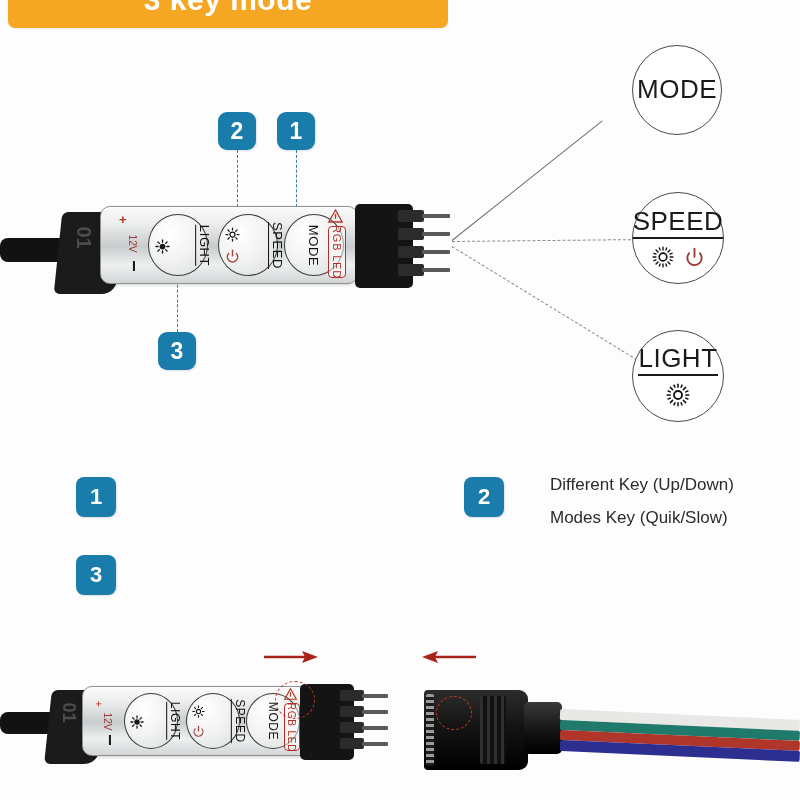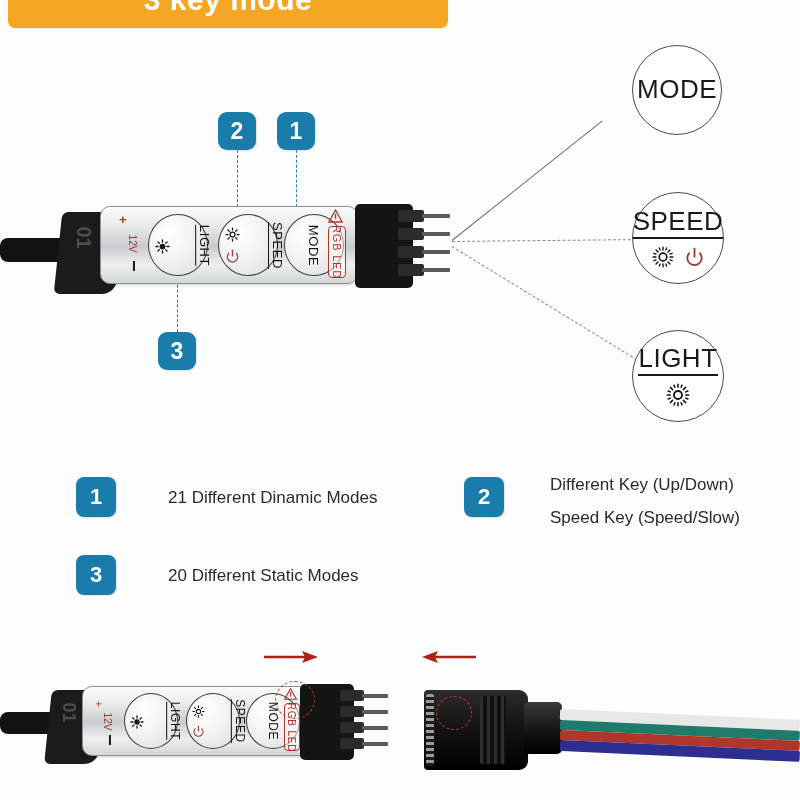--- a/index.html
+++ b/index.html
@@ -439,32 +439,30 @@
     <div class="pin" style="left:398px; top:74px; width:26px; height:12px;"></div>
     <div class="pin-metal" style="left:422px; top:24px; width:28px; height:4px;"></div>
     <div class="pin-metal" style="left:422px; top:42px; width:28px; height:4px;"></div>
     <div class="pin-metal" style="left:422px; top:60px; width:28px; height:4px;"></div>
     <div class="pin-metal" style="left:422px; top:78px; width:28px; height:4px;"></div>
   </div>
 
   <div class="badge legend" style="left:76px; top:477px;">
     <span>1</span>
   </div>
-  <div class="legend-text" style="left:168px; top:485px;">21 Different Dinamic Modes</div>
 
   <div class="badge legend" style="left:464px; top:477px;">
     <span>2</span>
   </div>
   <div class="legend-text" style="left:550px; top:472px;">Different Key (Up/Down)</div>
-  <div class="legend-text" style="left:550px; top:505px;">Speed Key (Speed/Slow)</div>
+  <div class="legend-text" style="left:550px; top:505px;">Modes Key (Quik/Slow)</div>
 
   <div class="badge legend" style="left:76px; top:555px;">
     <span>3</span>
   </div>
-  <div class="legend-text" style="left:168px; top:563px;">20 Different Static Modes</div>
 
   <span class="arrow" style="left:262px; top:648px;">
     <svg width="58" height="18" viewBox="0 0 58 18">
       <line x1="2" y1="9" x2="44" y2="9" stroke="#a8241a" stroke-width="2.6"></line>
       <path d="M56 9 L40 3 L43 9 L40 15 Z" fill="#a8241a"></path>
     </svg>
   </span>
   <span class="arrow" style="left:420px; top:648px;">
     <svg width="58" height="18" viewBox="0 0 58 18">
       <line x1="14" y1="9" x2="56" y2="9" stroke="#a8241a" stroke-width="2.6"></line>

